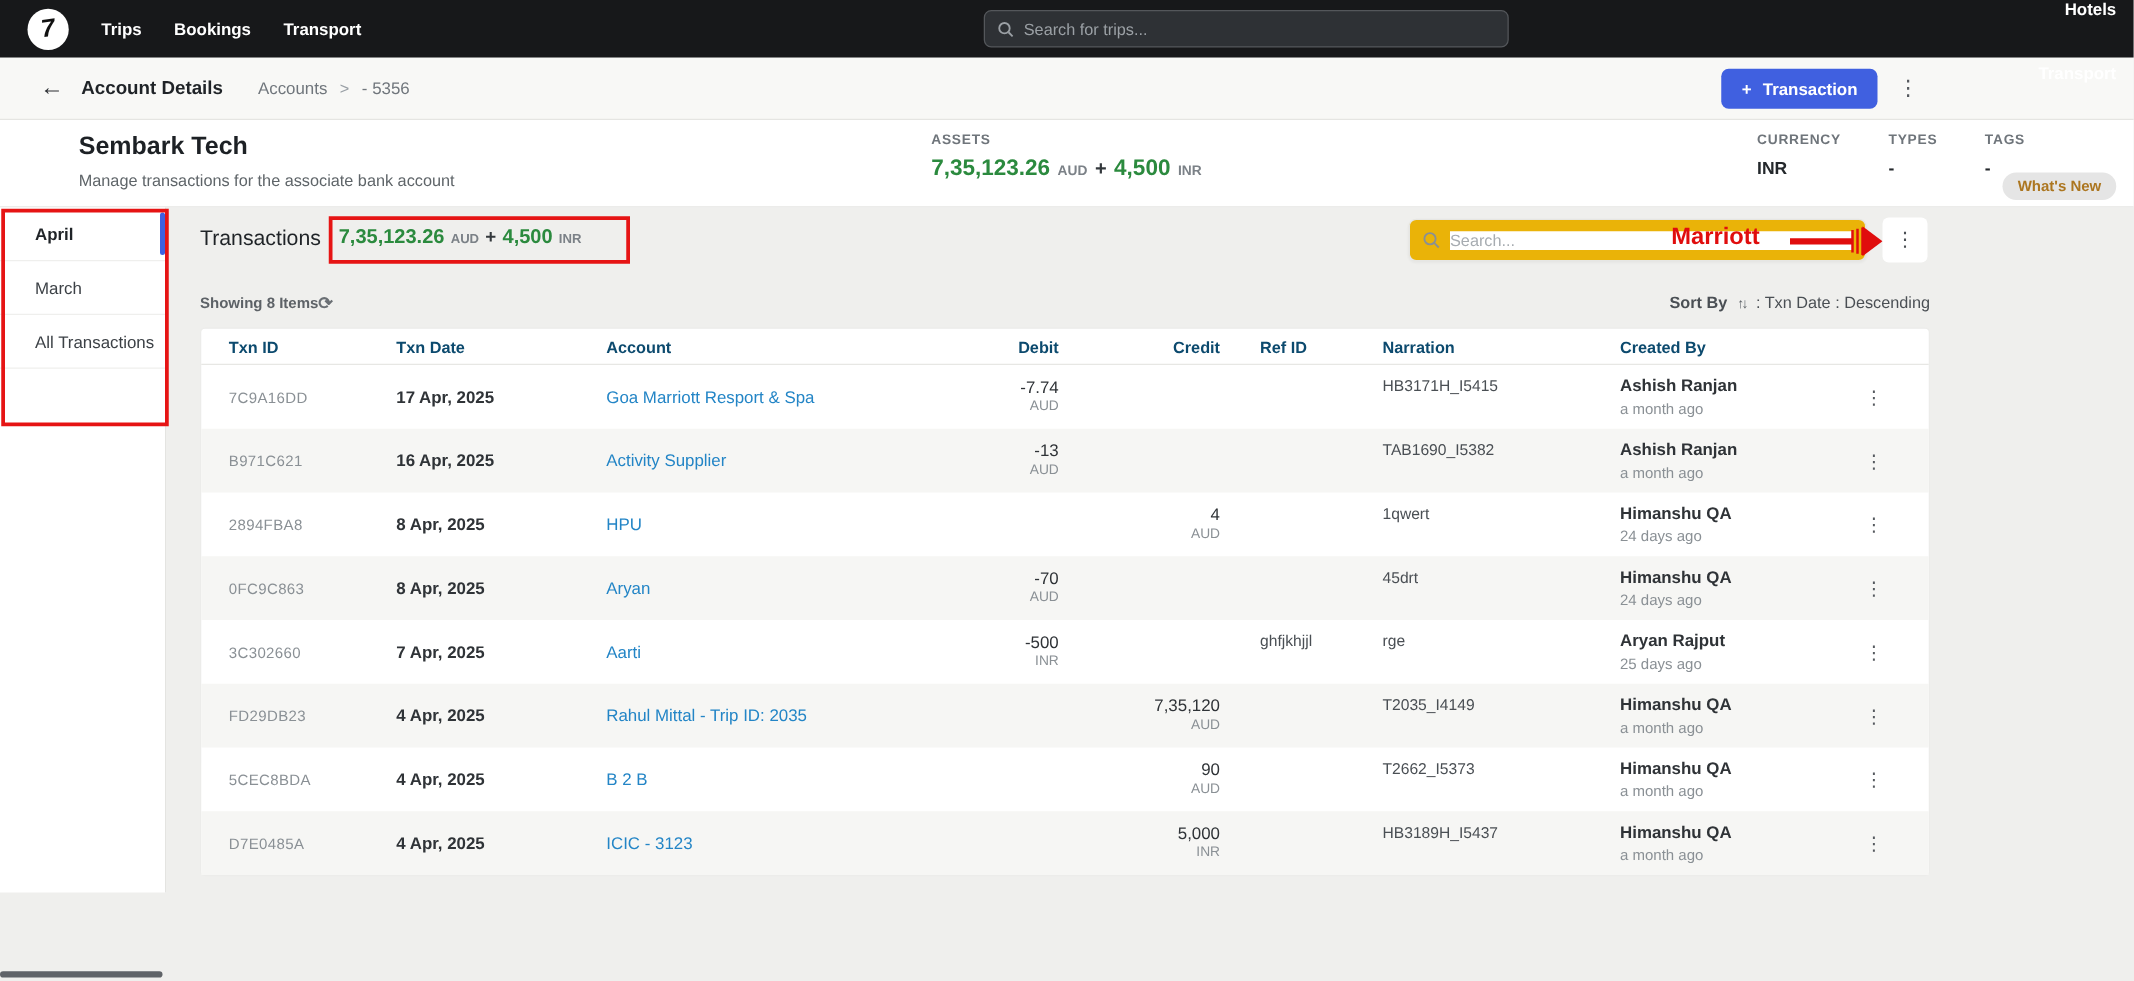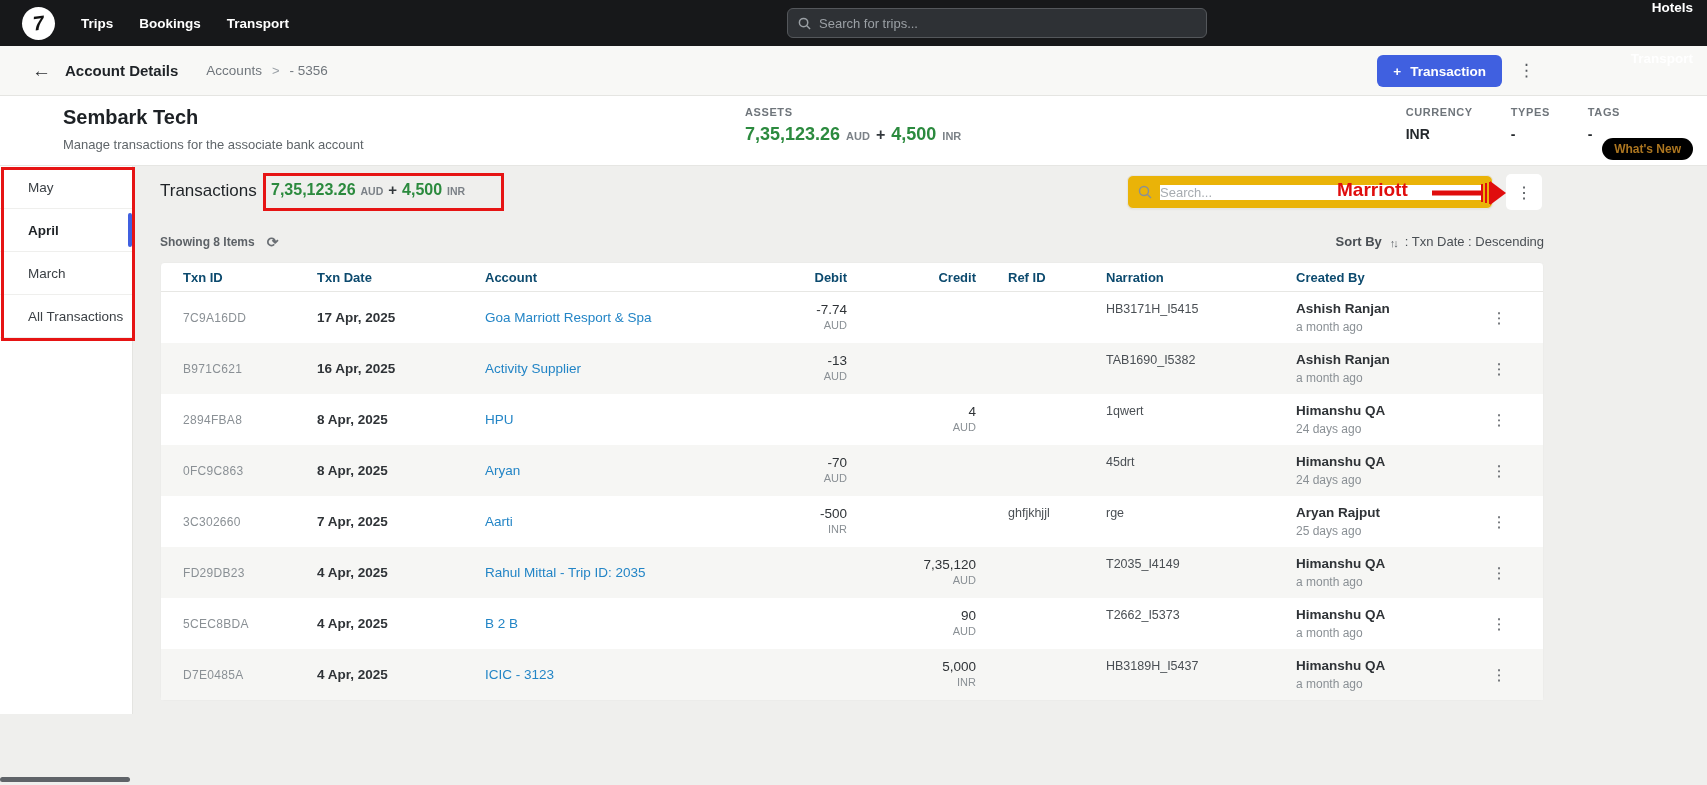--- a/index.html
+++ b/index.html
@@ -9,21 +9,21 @@
   
   .navbar { position:absolute; left:0; top:0; width:1707px; height:46px; background:#17181a; display:flex; align-items:center; z-index:5; }
   .nav-left { display:flex; align-items:center; gap:26px; margin-left:22px; }
   .logo { width:33px; height:33px; border-radius:50%; background:#fff; display:flex; align-items:center; justify-content:center; }
   .logo span { font-weight:800; font-size:20px; color:#111; font-style:italic; transform:rotate(-8deg); }
   .nav-link { color:#fff; font-size:13.5px; font-weight:600; cursor:pointer; }
   .nav-search { position:absolute; left:787px; top:8px; width:420px; height:30px; background:#2e3135; border:1px solid#54575b; border-radius:6px; display:flex; align-items:center; padding:0 10px; }
   .nav-search input { flex:1; background:transparent; border:none; outline:none; color:#d9dcdf; font-size:13px; font-family:"Liberation Sans",sans-serif; margin-left:8px; }
   .nav-search input::placeholder { color:#9ba0a5; }
   .nav-right { position:absolute; right:14px; top:0; height:46px; display:flex; align-items:flex-end; gap:36px;flex-direction:column; }
-  .badge-new { background:#000000; color:#ac7620; font-size:12px; font-weight:700; padding:4px 12px; border-radius:12px; }
+  .badge-new { background:#e5e5e5; color:#ac7620; font-size:12px; font-weight:700; padding:4px 12px; border-radius:12px; }
   .avatar { width:30px; height:30px; border-radius:8px; background:linear-gradient(180deg,#7fd6c2,#57b9a8); display:flex; align-items:flex-end; justify-content:center; overflow:hidden; }
 
   
   .subheader { position:absolute; left:0; top:46px; width:1707px; height:50px; background:#f8f8f6; border-bottom:1px solid #e5e5e2; display:flex; align-items:center; }
   .back-arrow { font-size:19px; color:#2c2f33; margin-left:32px; cursor:pointer; }
   .sub-title { font-size:15px; font-weight:700; color:#1f2327; margin-left:14px; }
   .crumbs { display:flex; align-items:center; gap:10px; margin-left:28px; color:#70767c; font-size:13.5px;text-align:right; }
   .crumb-sep { color:#9aa0a6; font-size:13px; }
   .btn-txn { position:absolute; right:205px; top:9px; height:32px; padding:0 16px; background:#4060e0; color:#fff; border:none; border-radius:6px; font-size:13.5px; font-weight:600; display:flex; align-items:center; gap:9px; cursor:pointer; font-family:"Liberation Sans",sans-serif; }
   .sub-kebab { position:absolute; right:172px; top:14px; color:#55595e; font-size:17px; letter-spacing:0; cursor:pointer; }
@@ -52,21 +52,21 @@
   .trans-title { position:absolute; left:160px; top:181px; font-size:17px; font-weight:400; color:#1f2327; z-index:3; }
   .trans-total { position:absolute; left:271px; top:181px; display:flex; align-items:baseline; gap:5px; z-index:3; }
   .tt-num { font-size:16px; font-weight:700; color:#2b8a3e; }
   .tt-cur { font-size:10.5px; font-weight:700; color:#7b8187; }
   .tt-plus { font-size:15px; font-weight:700; color:#33383c; }
   .trans-search { position:absolute; left:1127px; top:175px; width:366px; height:34px; background:#eab308; border:1px solid #e6e6e3; border-radius:6px; display:flex; align-items:center; padding:0 10px; z-index:2; box-shadow:0 1px 2px rgba(0,0,0,.04); }
   .trans-search input { flex:1; border:none; outline:none; font-size:13px; color:#333; margin-left:8px; font-family:"Liberation Sans",sans-serif; }
   .trans-search input::placeholder { color:#a7acb1; }
   .trans-kebab { position:absolute; left:1506px; top:174px; width:36px; height:36px; background:#fff; border-radius:5px; display:flex; align-items:center; justify-content:center; color:#4a4f54; font-size:16px; cursor:pointer; z-index:2; }
 
-  .showing { position:absolute; left:160px; top:234px; font-size:12px; font-weight:600; color:#5d6267; display:flex; align-items:center; gap:12px; }
+  .showing { position:absolute; left:160px; top:234px; font-size:12px; font-weight:600; color:#5d6267; display:flex; align-items:center; }
   .refresh-ic { font-size:14px; color:#6a6f74; cursor:pointer; }
   .sortby { position:absolute; right:163px; top:234px; font-size:13px; color:#4a4f54; display:flex; align-items:flex-end; gap:8px; }
   .sortby .sb-lab { font-weight:600; }
   .sort-ic { font-size:11px; letter-spacing:-2px; color:#5d6267; }
 
   
   .card { position:absolute; left:160px; top:262px; width:1384px; background:#fff; border-radius:4px; border:1px solid #ececea; z-index:1; }
   .t-head, .t-row { display:grid; grid-template-columns:134px 168px 300px 62px 129px 130px 190px 1fr 44px; padding:0 22px; align-items:center; }
   .t-head { height:29px; border-bottom:1px solid #e7e7e4; }
   .t-head div { font-size:13px; font-weight:700; color:#0c4a6e; }
@@ -173,21 +173,20 @@
       <div class="val">-</div>
     </div>
     <div class="meta-col">
       <div class="lbl">TAGS</div>
       <div class="val">-</div>
     </div>
   </div>
 </div>
 
 <div class="sidebar">
-  <div class="side-item">May</div>
   <div class="side-item active">April</div>
   <div class="side-item">March</div>
   <div class="side-item">All Transactions</div>
 </div>
 
 <div class="trans-title">Transactions</div>
 <div class="trans-total">
   <span class="tt-num">7,35,123.26</span>
   <span class="tt-cur">AUD</span>
   <span class="tt-plus">+</span>

